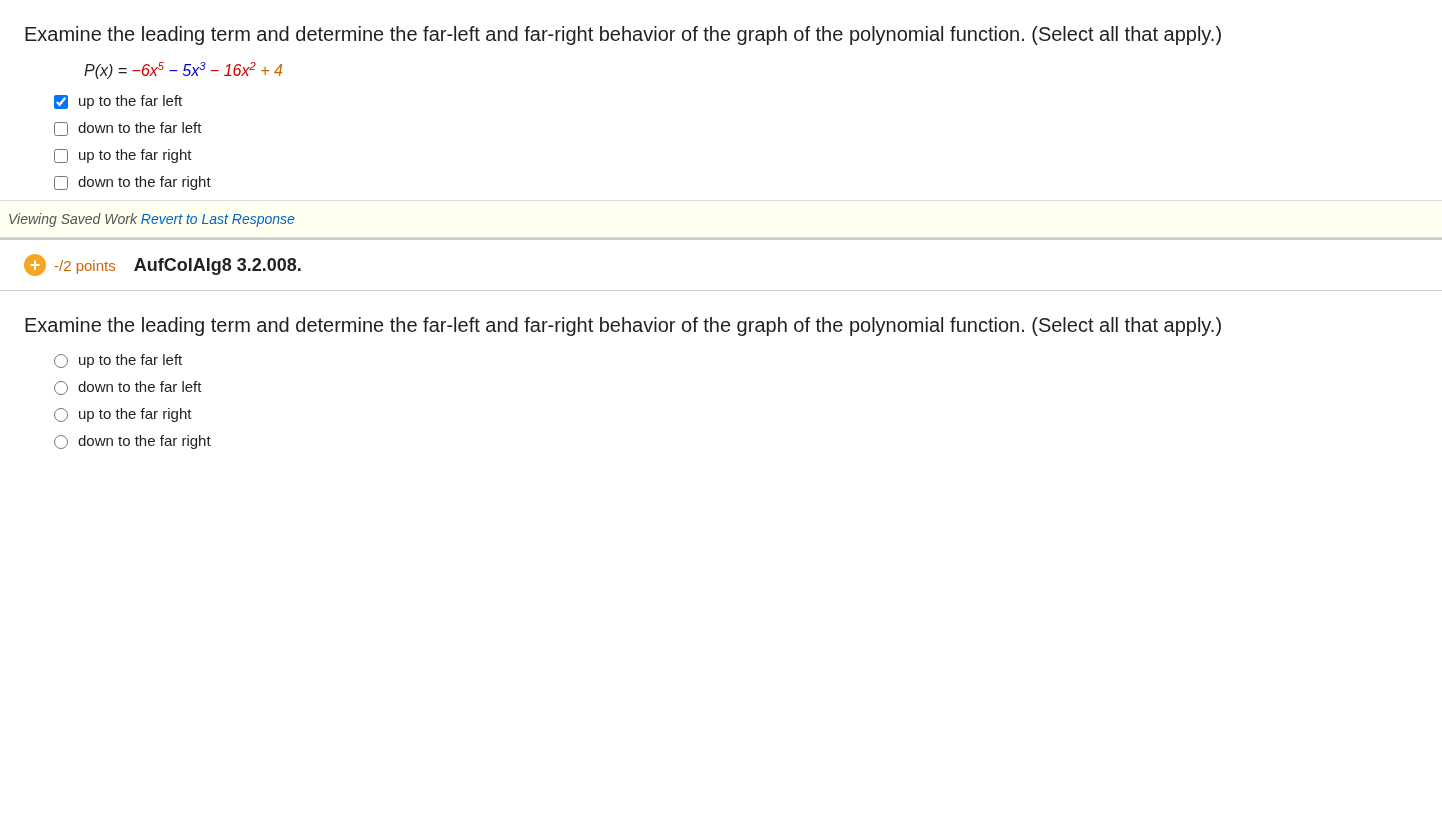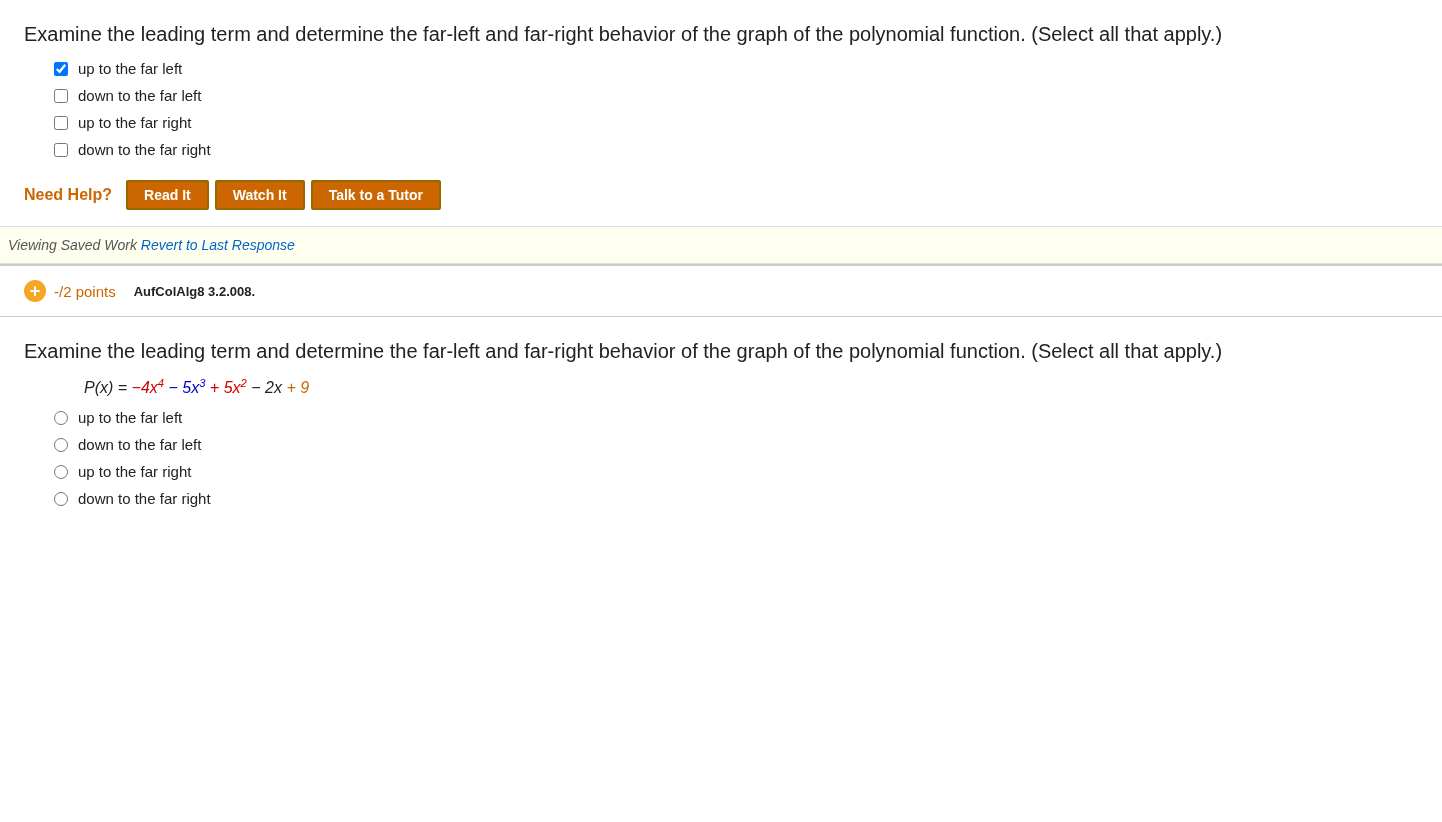--- a/index.html
+++ b/index.html
@@ -31,21 +31,21 @@
     .formula-red { color: #cc0000; }
     .formula-blue { color: #0000cc; }
     .formula-orange { color: #cc6600; }
     sup { font-size: 0.7em; vertical-align: super; }
     .choices {
       margin-left: 30px;
       margin-top: 6px;
     }
     .choice-item {
       display: flex;
-      align-items: center;
+      align-items: flex-end;
       margin-bottom: 10px;
       font-size: 15px;
     }
     .choice-item input[type="checkbox"],
     .choice-item input[type="radio"] {
       margin-right: 10px;
       width: 14px;
       height: 14px;
       cursor: pointer;
     }
@@ -115,35 +115,38 @@
       flex-shrink: 0;
     }
     .points-text {
       color: #cc6600;
       font-weight: normal;
       font-size: 15px;
       margin-right: 18px;
     }
     .problem-id {
       font-weight: bold;
-      font-size: 13px;
+      font-size: 18px;
       color: #222;
     }
     .second-question {
       padding: 18px 24px 0 24px;
     }
   </style>
 </head>
 <body>
 
 <div class="main-container">
 
   <div class="question-block">
     <p class="question-text">Examine the leading term and determine the far-left and far-right behavior of the graph of the polynomial function. (Select all that apply.)</p>
 
+    <div class="formula-line">
+      <span class="formula-black">P(x) = </span><span class="formula-red">−6x<sup>5</sup></span><span class="formula-blue"> − 5x<sup>3</sup></span><span class="formula-red"> − 16x<sup>2</sup></span><span class="formula-orange"> + 4</span>
+    </div>
 
     <div class="choices">
       <div class="choice-item">
         <input type="checkbox" id="q1c1" checked="" style="">
         <label for="q1c1">up to the far left</label>
       </div>
       <div class="choice-item">
         <input type="checkbox" id="q1c2" style="">
         <label for="q1c2">down to the far left</label>
       </div>
@@ -151,47 +154,38 @@
         <input type="checkbox" id="q1c3" style="">
         <label for="q1c3">up to the far right</label>
       </div>
       <div class="choice-item">
         <input type="checkbox" id="q1c4" style="">
         <label for="q1c4">down to the far right</label>
       </div>
     </div>
   </div>
 
-  <div class="need-help-bar">
-    <span class="need-help-label">Need Help?</span>
-    <button class="help-btn">Read It</button>
-    <button class="help-btn">Watch It</button>
-    <button class="help-btn">Talk to a Tutor</button>
-  </div>
 </div>
 
 <div class="saved-work-bar">
   <span>Viewing Saved Work</span>
   <a href="#">Revert to Last Response</a>
 </div>
 
 <hr class="divider">
 
 <div class="problem-header">
   <div class="add-icon">+</div>
   <span class="points-text">-/2 points</span>
   <span class="problem-id">AufColAlg8 3.2.008.</span>
 </div>
 
 <div class="second-question">
   <p class="question-text">Examine the leading term and determine the far-left and far-right behavior of the graph of the polynomial function. (Select all that apply.)</p>
 
-  <div class="formula-line">
-    <span class="formula-black">P(x) = </span><span class="formula-red">−4x<sup>4</sup></span><span class="formula-blue"> − 5x<sup>3</sup></span><span class="formula-red"> + 5x<sup>2</sup></span><span class="formula-black"> − 2x</span><span class="formula-orange"> + 9</span>
-  </div>
 
   <div class="choices">
     <div class="choice-item">
       <input type="radio" name="q2" id="q2c1" style="">
       <label for="q2c1">up to the far left</label>
     </div>
     <div class="choice-item">
       <input type="radio" name="q2" id="q2c2" style="">
       <label for="q2c2">down to the far left</label>
     </div>

